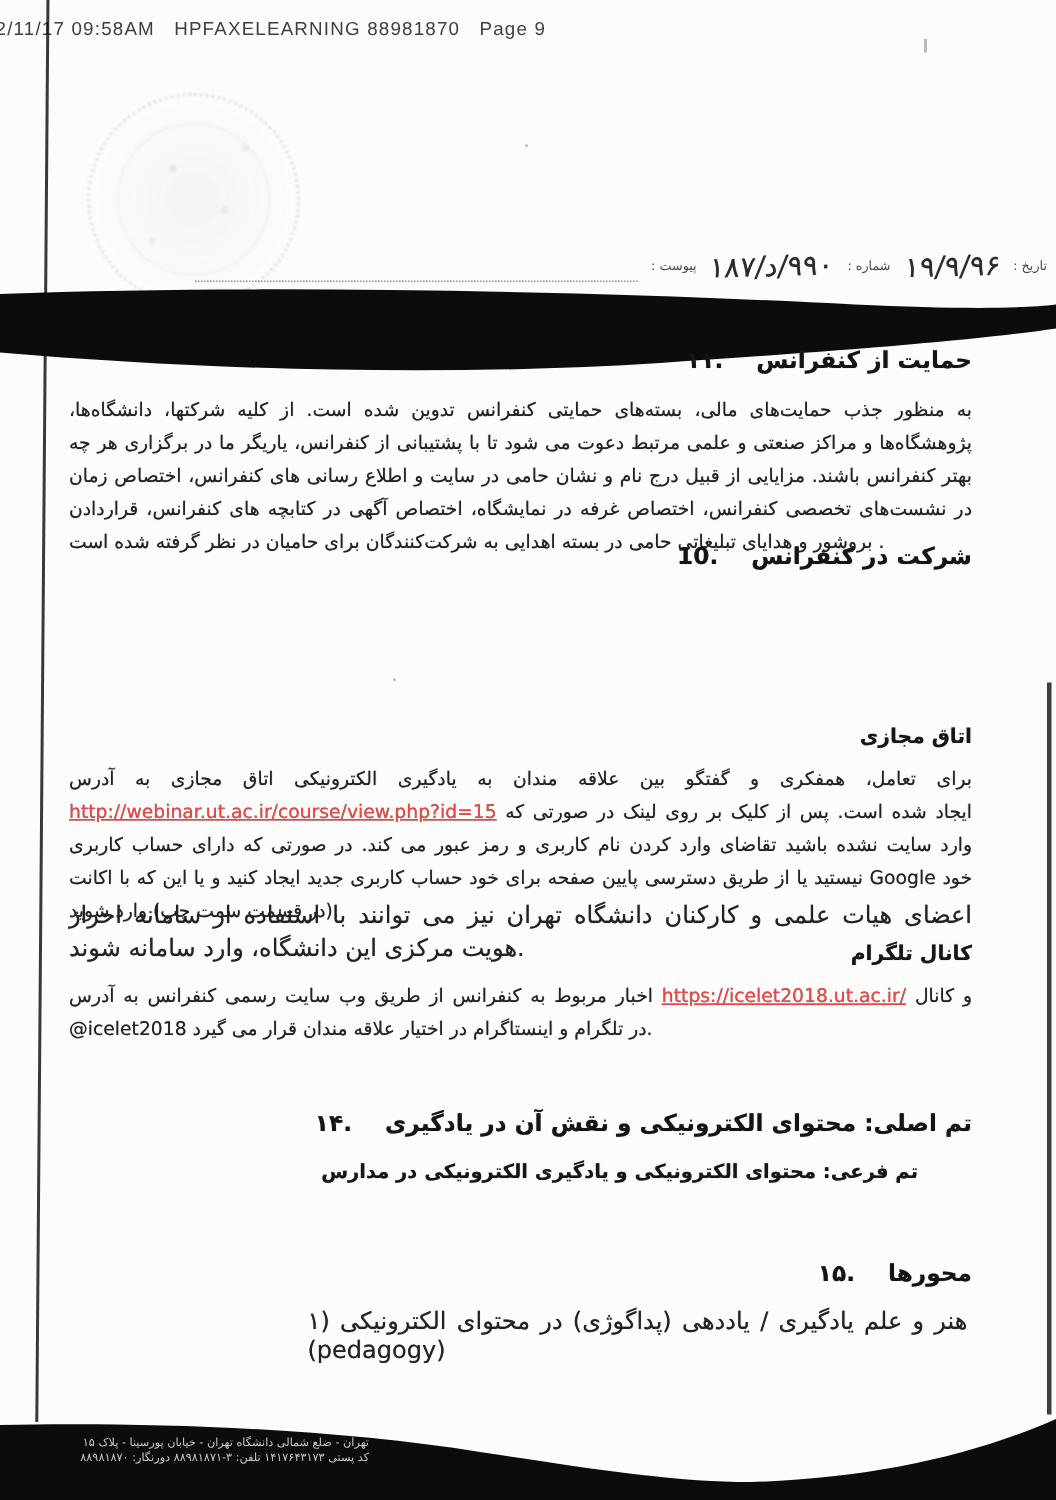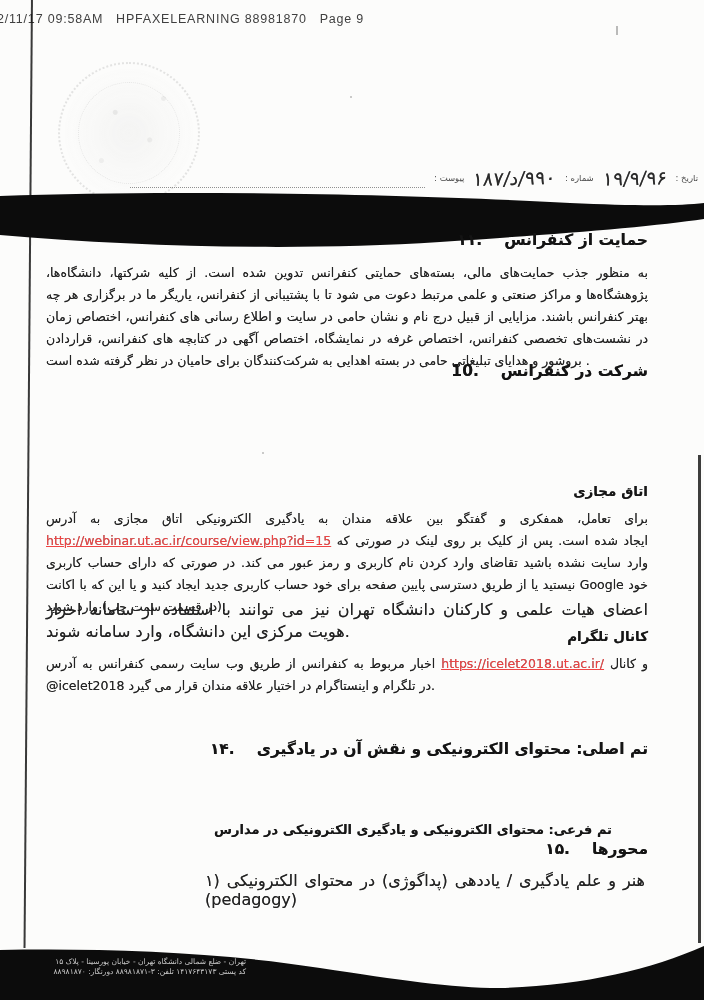--- a/index.html
+++ b/index.html
@@ -133,21 +133,21 @@
   <div class="para ink" style="top:599px; font-size:16px; letter-spacing:-0.1px;">اعضای هیات علمی و کارکنان دانشگاه تهران نیز می توانند با استفاده از سامانه احراز هویت مرکزی این دانشگاه، وارد سامانه شوند.</div>
 
   <div class="subheading ink" style="top:628px;">کانال تلگرام</div>
   <div class="para ink" style="top:653px;">
     <span>اخبار مربوط به کنفرانس از طریق وب سایت رسمی کنفرانس به آدرس </span><span class="doc-link">https://icelet2018.ut.ac.ir/</span><span> و کانال @icelet2018 در تلگرام و اینستاگرام در اختیار علاقه مندان قرار می گیرد.</span>
   </div>
 
   <div class="heading ink" style="top:740px;">
     <span class="h-num">۱۴.</span><span class="h-gap"></span><span dir="rtl">تم اصلی: محتوای الکترونیکی و نقش آن در یادگیری</span>
   </div>
-  <div class="subtitle14 ink" style="top:774px;margin-top:48px;">تم فرعی: محتوای الکترونیکی و یادگیری الکترونیکی در مدارس</div>
+  <div class="subtitle14 ink" style="top:774px;">تم فرعی: محتوای الکترونیکی و یادگیری الکترونیکی در مدارس</div>
 
   <div class="heading ink" style="top:840px;">
     <span class="h-num">۱۵.</span><span class="h-gap"></span><span dir="rtl">محورها</span>
   </div>
   <div class="item15 ink" style="top:871px;">۱) هنر و علم یادگیری / یاددهی (پداگوژی) در محتوای الکترونیکی (pedagogy)</div>
 
   <svg class="band-svg" style="top:938px;" width="704" height="62" viewBox="0 0 704 62">
     <path d="M0,62 L0,12 C100,10 220,14 320,30 C400,42 450,50 500,50 C580,48 650,32 704,8 L704,62 Z" fill="#0c0c0c"></path>
   </svg>
 

